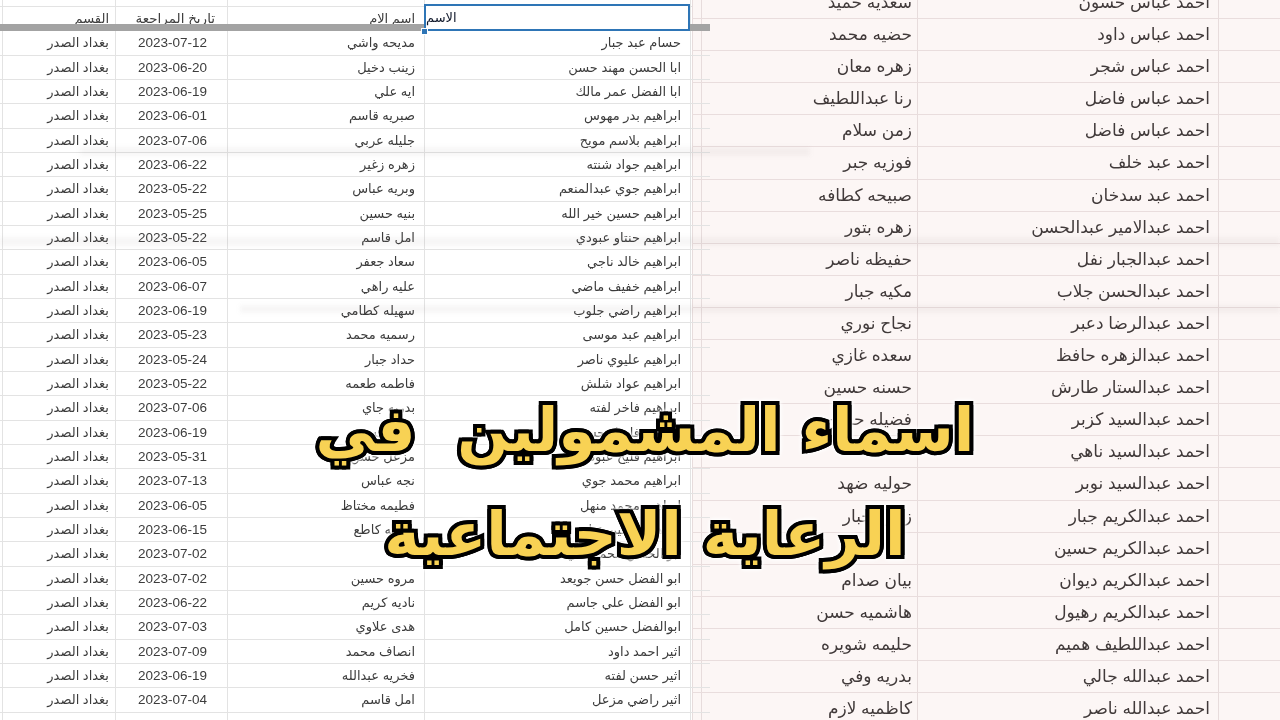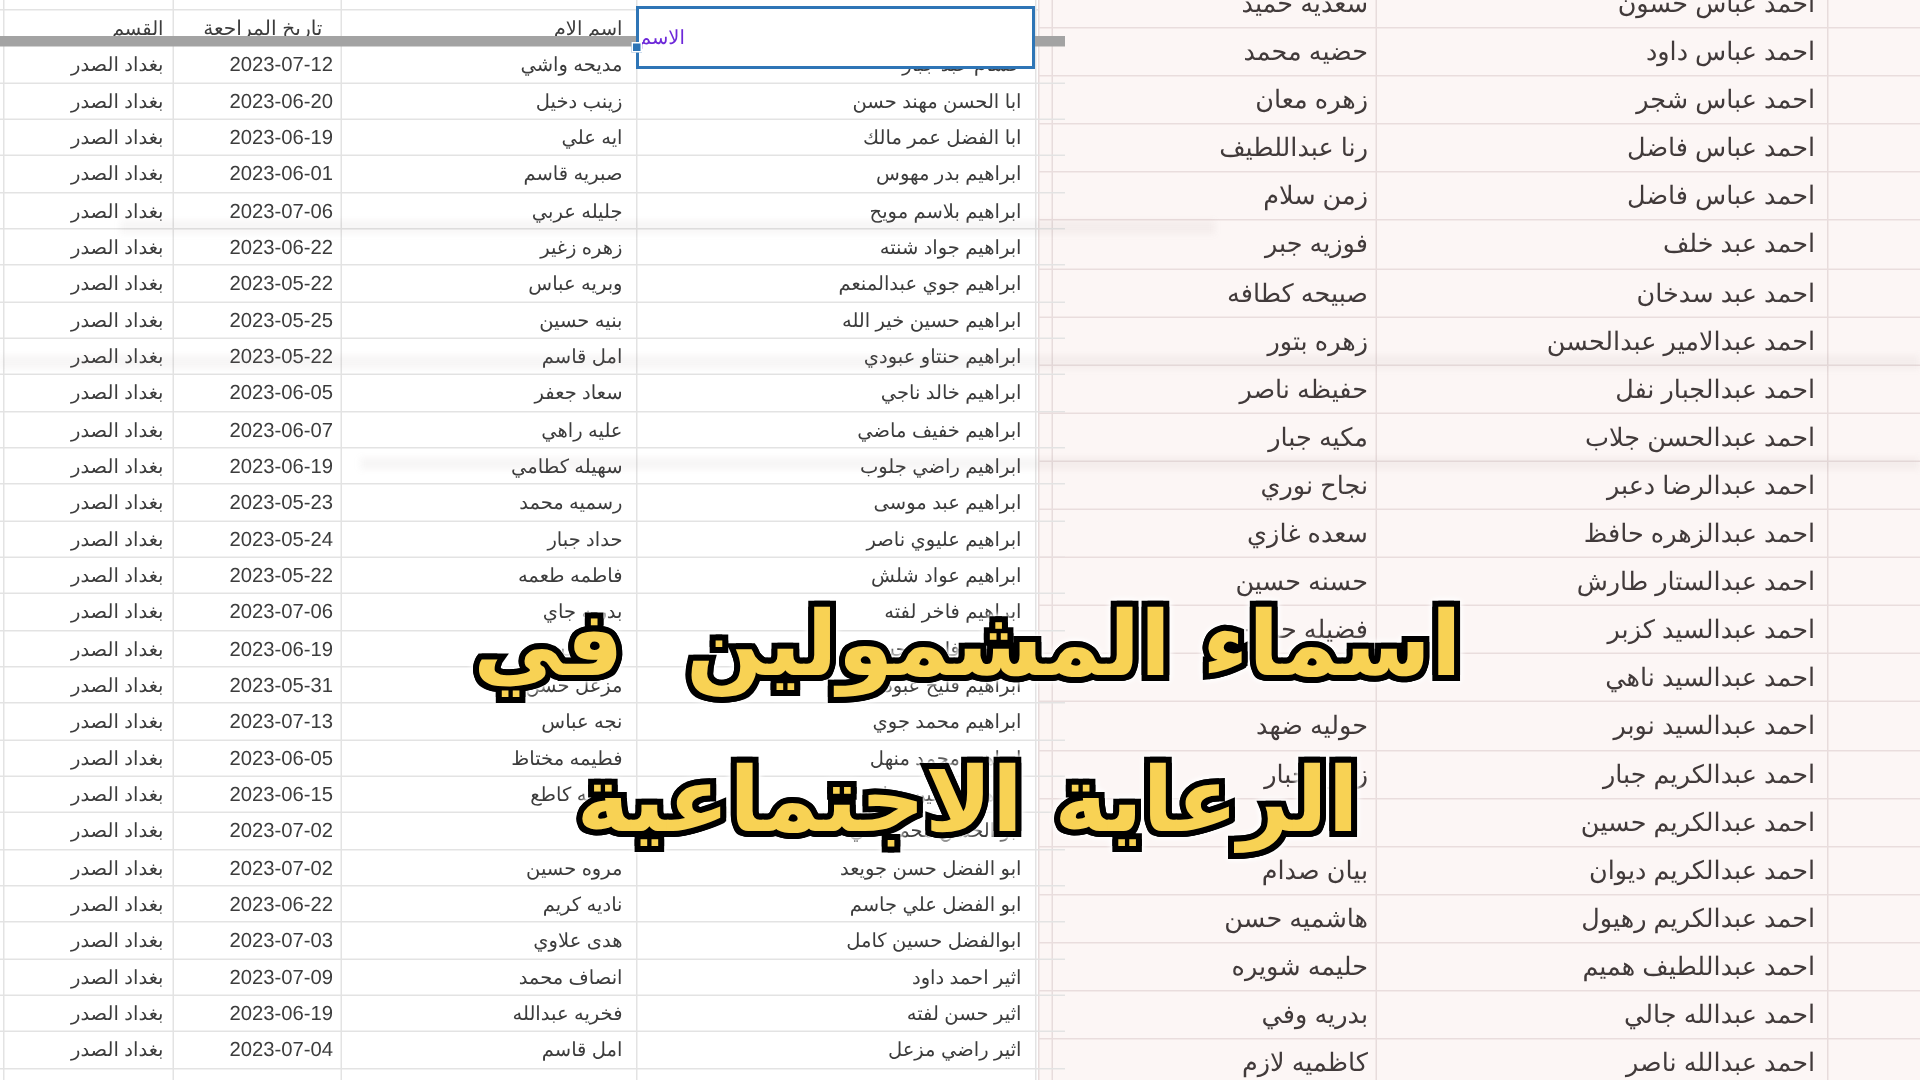--- a/index.html
+++ b/index.html
@@ -8,30 +8,30 @@
 
   
   .lsheet{position:absolute;left:0;top:0;width:710px;height:720px;background:#ffffff;}
   .lsheet .vline{position:absolute;top:0;bottom:0;width:1px;background:#e3e3e3;z-index:0;}
   .ltoprow{box-sizing:border-box;height:7px;border-bottom:1px solid #e3e3e3;}
   .lheadrow{box-sizing:border-box;height:24.4px;border-bottom:7px solid #a3a3a3;position:relative;z-index:1;}
   .lrow{box-sizing:border-box;height:24.33px;border-bottom:1px solid #e3e3e3;position:relative;z-index:1;}
   .lcell{position:absolute;top:0;bottom:0;font-size:13px;line-height:23px;color:#3c3c3c;
          white-space:nowrap;overflow:hidden;}
   .c-sec   {left:2px;  width:107px;text-align:right;direction:rtl;padding-right:6px;}
-  .c-date  {left:116px;width:99px; text-align:right; direction:ltr;padding-left:7px;font-size:13.5px;}
+  .c-date  {left:116px;width:99px; text-align:center; direction:ltr;padding-left:7px;font-size:13.5px;}
   .c-mother{left:228px;width:187px;direction:rtl;padding-right:9px;}
   .c-name  {left:425px;width:256px;direction:rtl;padding-right:7px;}
   .h-sec   {padding-right:17px;}
   .h-date  {text-align:right;direction:rtl;padding-left:0;}
   .h-mother{padding-right:2px;}
 
-  .selcell{position:absolute;left:424px;top:4px;width:266px;height:42px;background:#ffffff;
+  .selcell{position:absolute;left:424px;top:4px;width:266px;height:27px;background:#ffffff;
            border:2px solid #2e75b6;box-sizing:border-box;z-index:3;display:flex;align-items:center;
-           justify-content:flex-end;padding-right:6px;font-size:13px;color:#6d28d9;direction:rtl;}
+           justify-content:flex-end;padding-right:6px;font-size:13px;color:#0f172a;direction:rtl;}
   .selhandle{position:absolute;left:-3px;bottom:-3px;width:5px;height:5px;background:#2e75b6;
            border:1px solid #ffffff;}
 
   
   .rsheet{position:absolute;left:692px;top:0;width:588px;height:720px;background:#fcf6f5;overflow:hidden;}
   .rsheet .vline{position:absolute;top:0;bottom:0;width:1px;background:#e7dcdc;z-index:0;}
   .rrows{position:absolute;left:0;top:-13px;right:0;}
   .rrow{box-sizing:border-box;height:32.1px;border-bottom:1px solid #e9dddd;position:relative;z-index:1;}
   .rcell{position:absolute;top:0;bottom:0;font-size:17px;line-height:31px;color:#413a3a;
          white-space:nowrap;overflow:hidden;}

